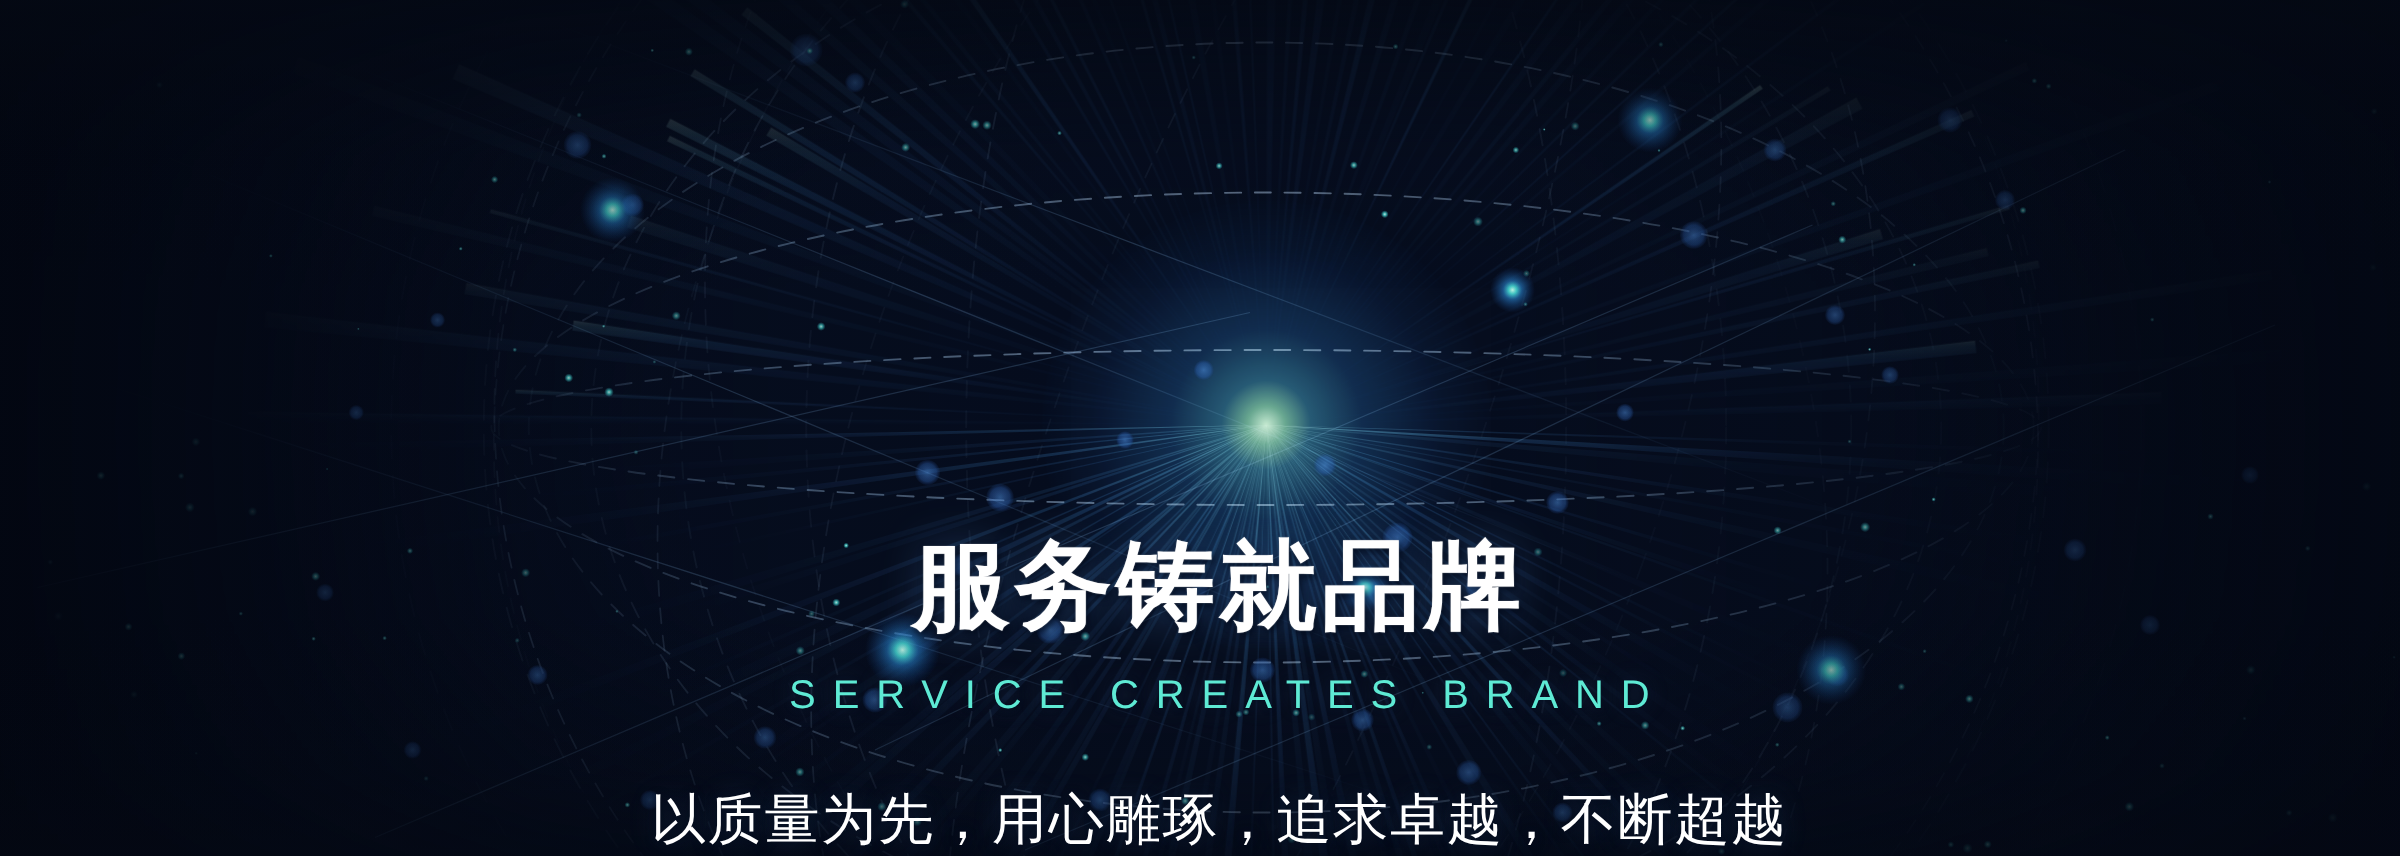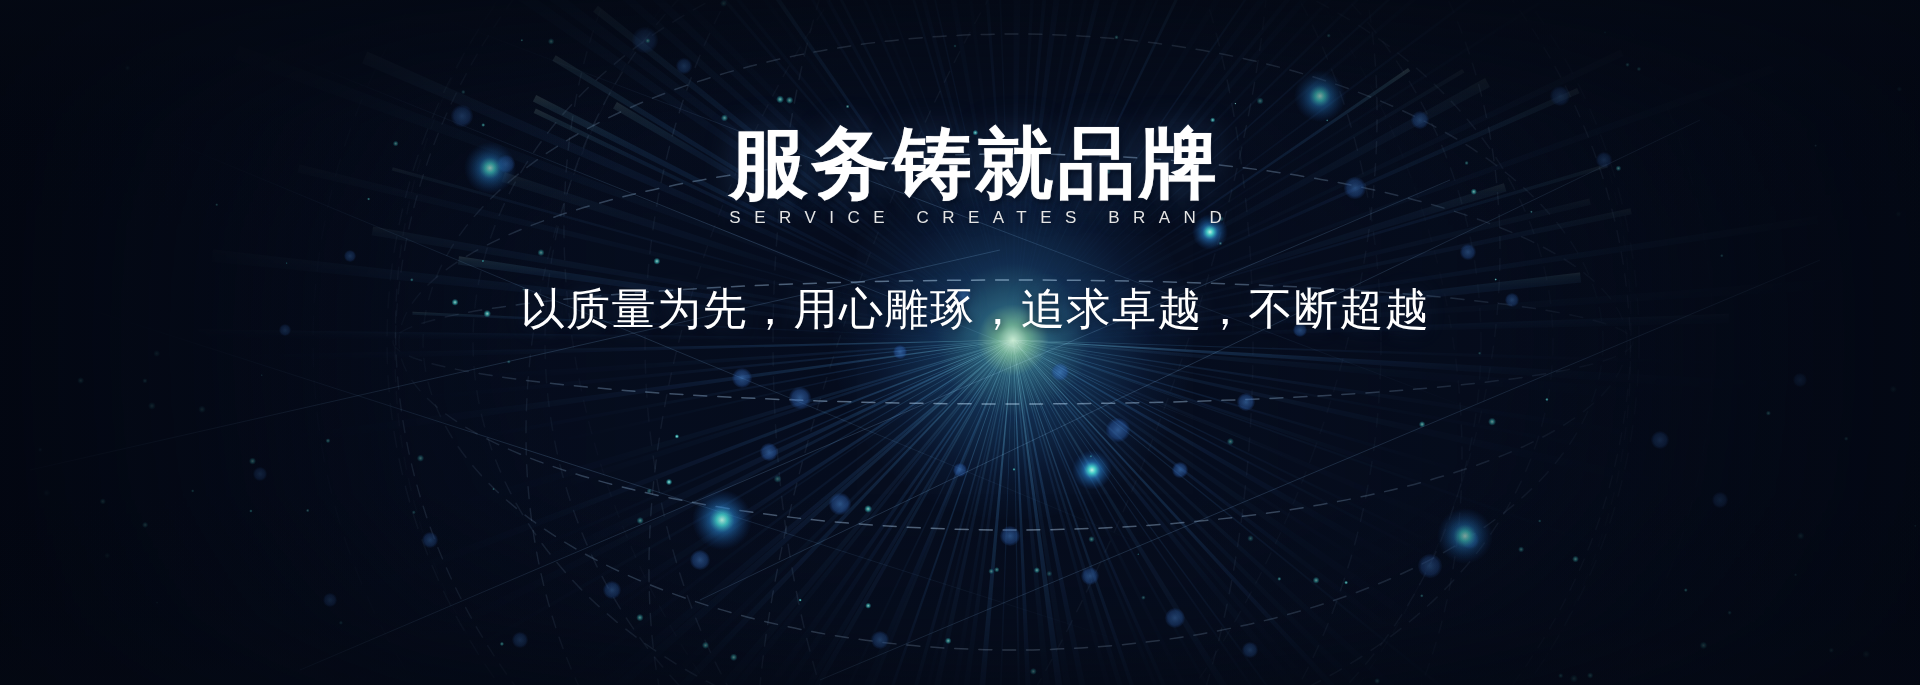--- a/index.html
+++ b/index.html
@@ -79,44 +79,44 @@
   
   #text-block {
     position: absolute;
     left: 0;
     right: 0;
     top: 0;
     height: 685px;
     display: flex;
     flex-direction: column;
     align-items: center;
-    justify-content: flex-start;
+    justify-content: flex-end;
     text-align: center;
     padding-left: 31px;
   }
 
   #title-main {
     margin-top: 124px;
     font-size: 78px;
     line-height: 1.02;
     font-weight: 700;
     color: #ffffff;
     letter-spacing: 4px;
     text-shadow:
       0 0 1px rgba(255,255,255,0.6),
       2px 3px 6px rgba(2,8,24,0.75),
       0 0 34px rgba(90,160,235,0.30);
     white-space: nowrap;
   }
 
   #title-sub-en {
-    margin-top: 4px;
-    font-size: 17px;
+    margin-top: 28px;
+    font-size: 32px;
     font-weight: 400;
-    color: #e5e5e5;
+    color: #5eead4;
     letter-spacing: 13.5px;
     text-indent: 13.5px;
     text-shadow: 0 1px 5px rgba(3,10,28,0.8), 0 0 18px rgba(120,180,240,0.25);
     white-space: nowrap;
   }
 
   #tagline {
     margin-top: 52px;
     font-size: 44px;
     font-weight: 400;

